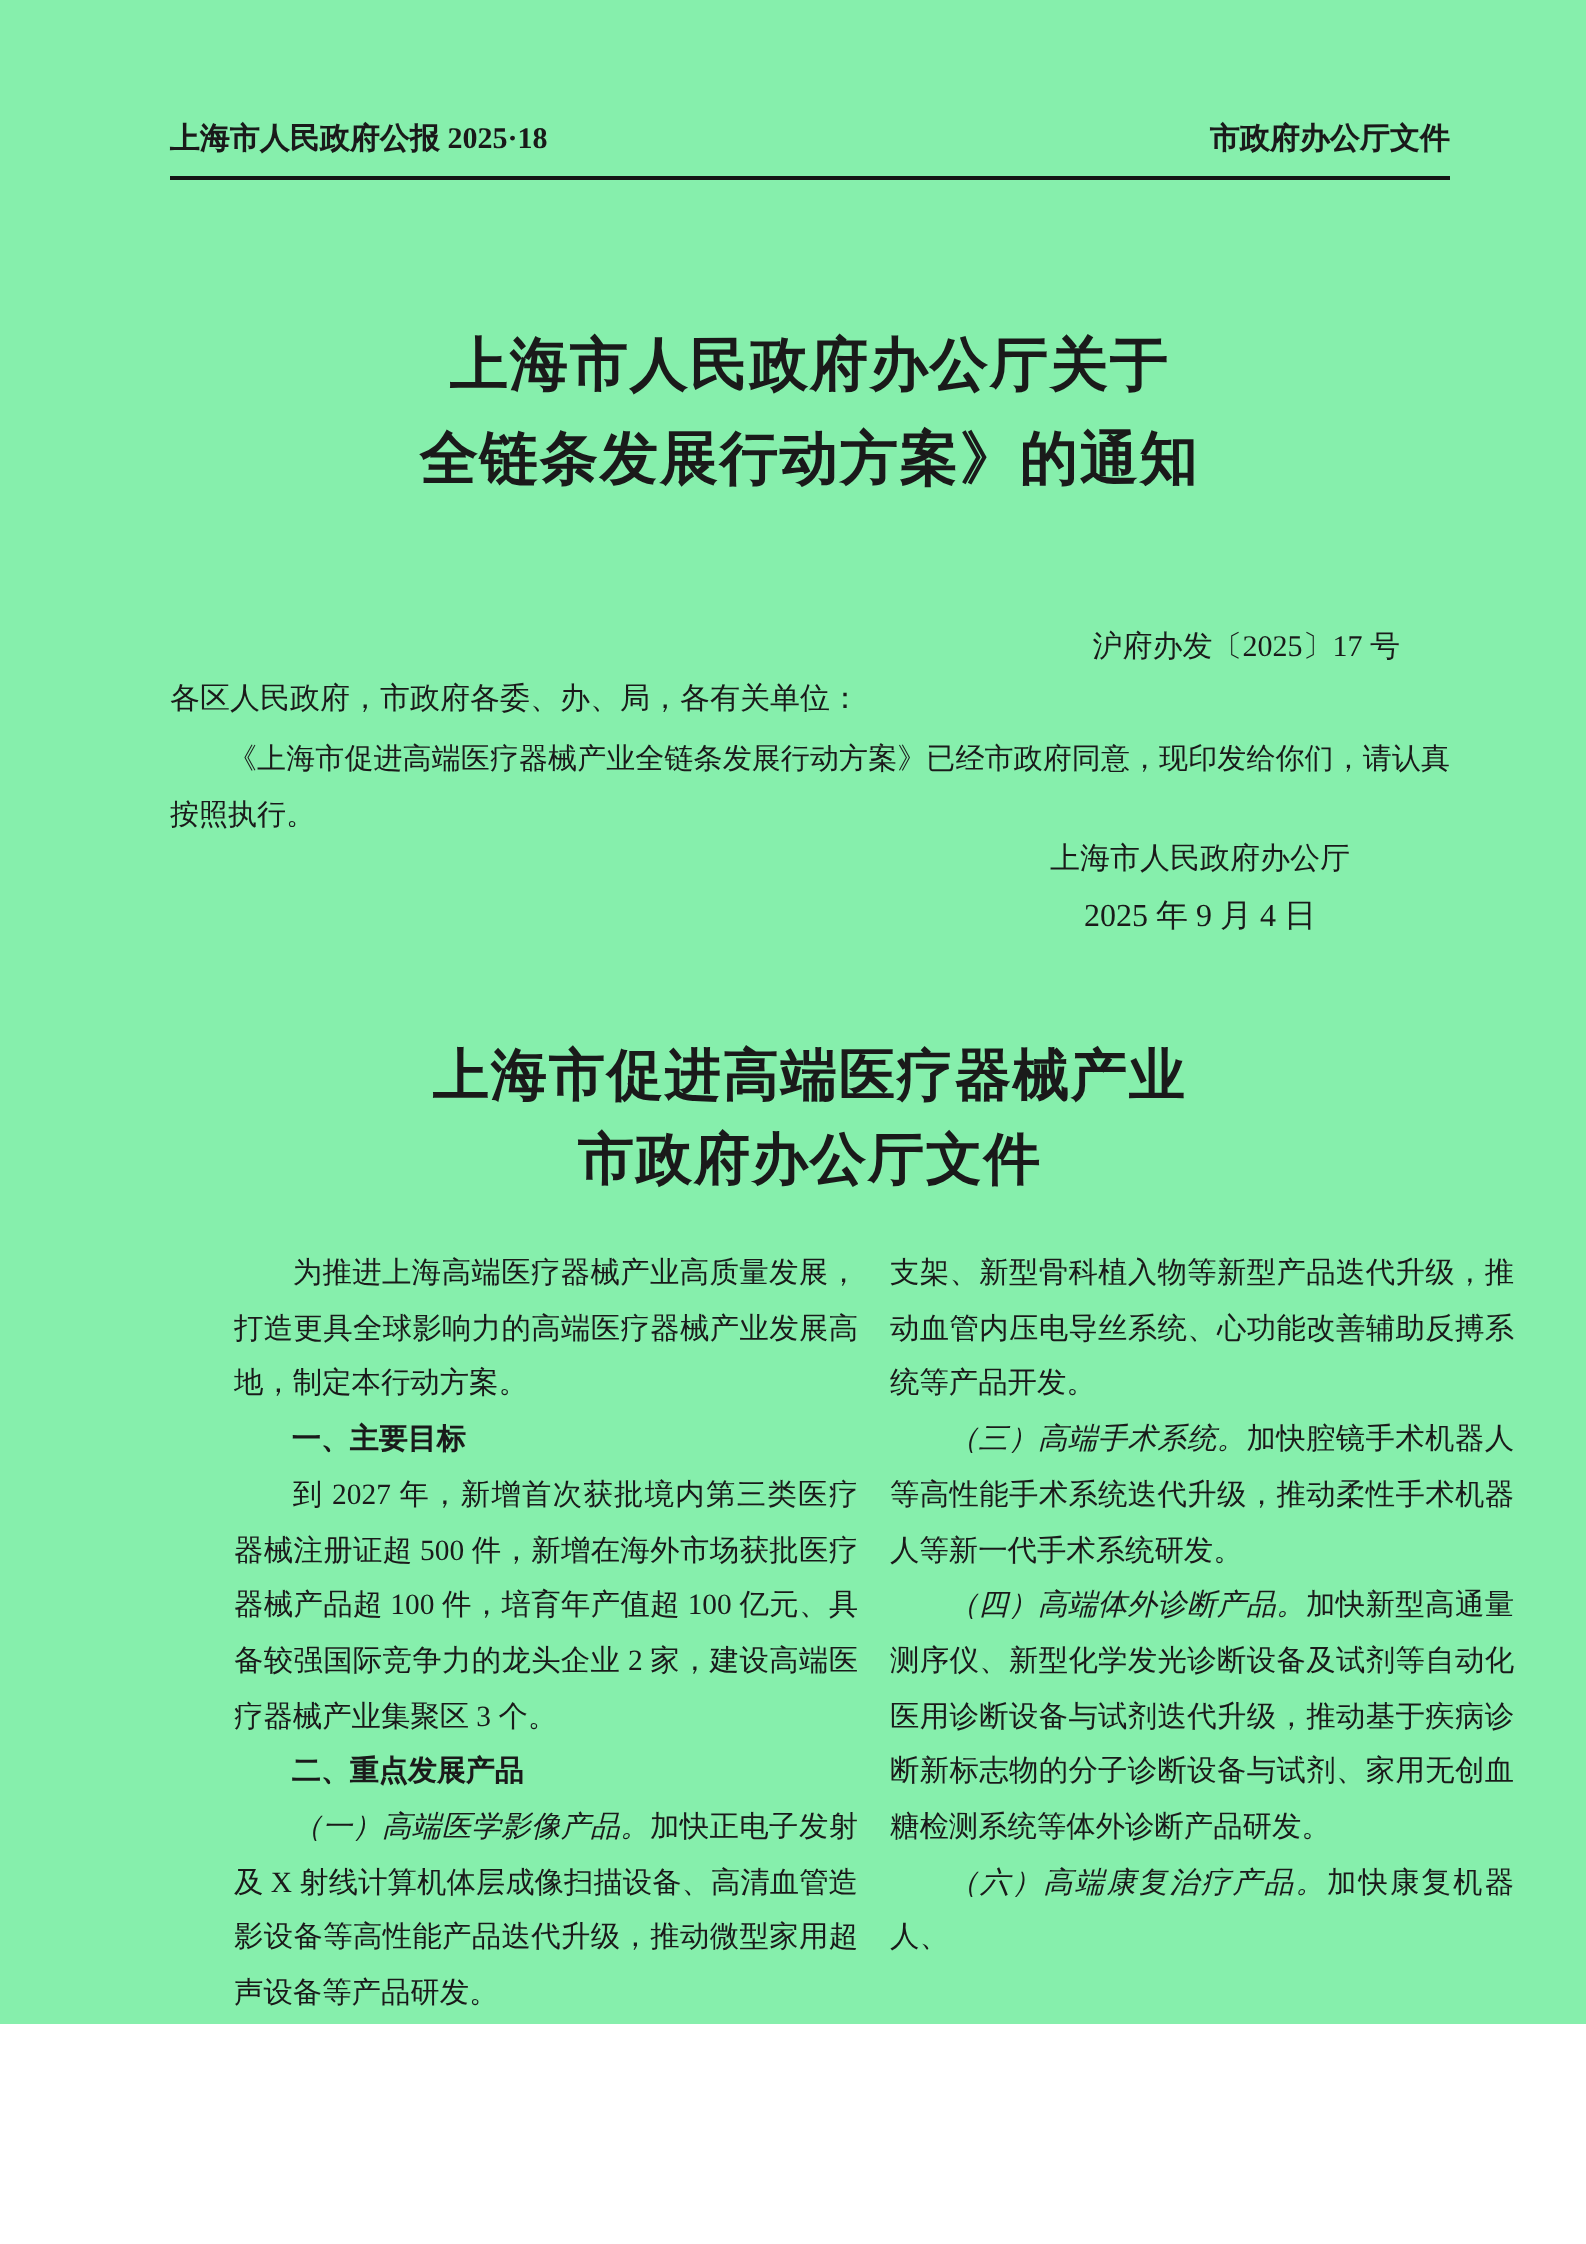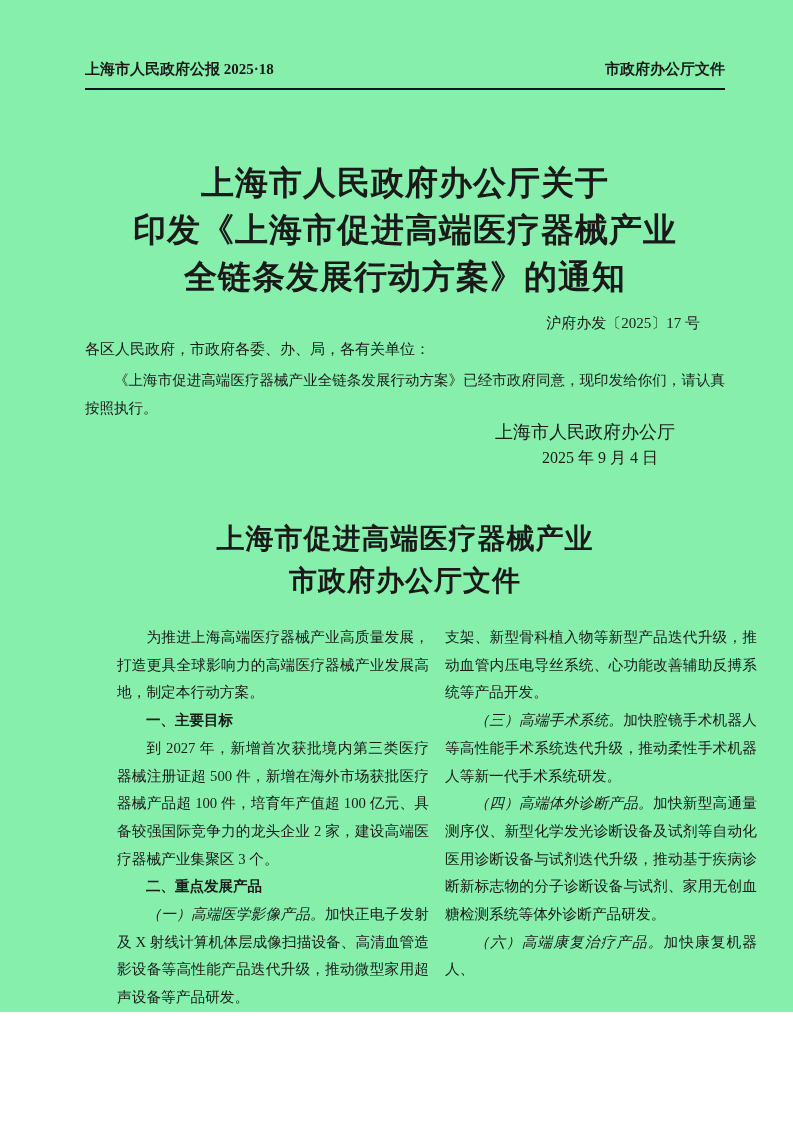--- a/index.html
+++ b/index.html
@@ -13,30 +13,30 @@
     position:absolute; top:60px; left:85px; right:68px;
     display:flex; justify-content:space-between;
     font-size:15px; font-weight:bold;
   }
   .header-rule {
     position:absolute; top:88px; left:85px; right:68px;
     border-top:2px solid #141414;
   }
   .notice-title {
     position:absolute; top:160px; left:85px; width:640px;
-    text-align:center; font-size:33px; font-weight:bold;
+    text-align:center; font-size:29px; font-weight:bold;
     line-height:47px; letter-spacing:1px;
   }
   .doc-number { position:absolute; top:314px; right:93px; font-size:15px; }
   .addressee  { position:absolute; top:340px; left:85px; font-size:15px; }
   .notice-body {
     position:absolute; top:366px; left:85px; width:640px;
     font-size:14.5px; line-height:28px; text-align:justify; text-indent:2em;
   }
-  .signer    { position:absolute; top:420px; right:118px; font-size:18px;text-align:right; }
+  .signer    { position:absolute; top:420px; right:118px; font-size:15px;text-align:right; }
   .sign-date { position:absolute; top:448px; right:135px; font-size:16px; }
   .plan-title {
     position:absolute; top:518px; left:85px; width:640px;
     text-align:center; font-size:28px; font-weight:bold;
     line-height:42px; letter-spacing:1px;
   }
   .columns {
     position:absolute; top:624px; left:85px; width:640px;
     display:flex; gap:16px;margin-left:32px;
   }
@@ -59,21 +59,20 @@
 <div class="page">
 
   <div class="gz-header">
     <span>上海市人民政府公报 2025·18</span>
     <span>市政府办公厅文件</span>
   </div>
   <div class="header-rule"></div>
 
   <div class="notice-title">
     <div>上海市人民政府办公厅关于</div>
-    <div>印发《上海市促进高端医疗器械产业</div>
     <div>全链条发展行动方案》的通知</div>
   </div>
 
   <div class="doc-number">沪府办发〔2025〕17 号</div>
   <div class="addressee">各区人民政府，市政府各委、办、局，各有关单位：</div>
   <p class="notice-body">《上海市促进高端医疗器械产业全链条发展行动方案》已经市政府同意，现印发给你们，请认真按照执行。</p>
   <div class="signer">上海市人民政府办公厅</div>
   <div class="sign-date">2025 年 9 月 4 日</div>
 
   <div class="plan-title">

